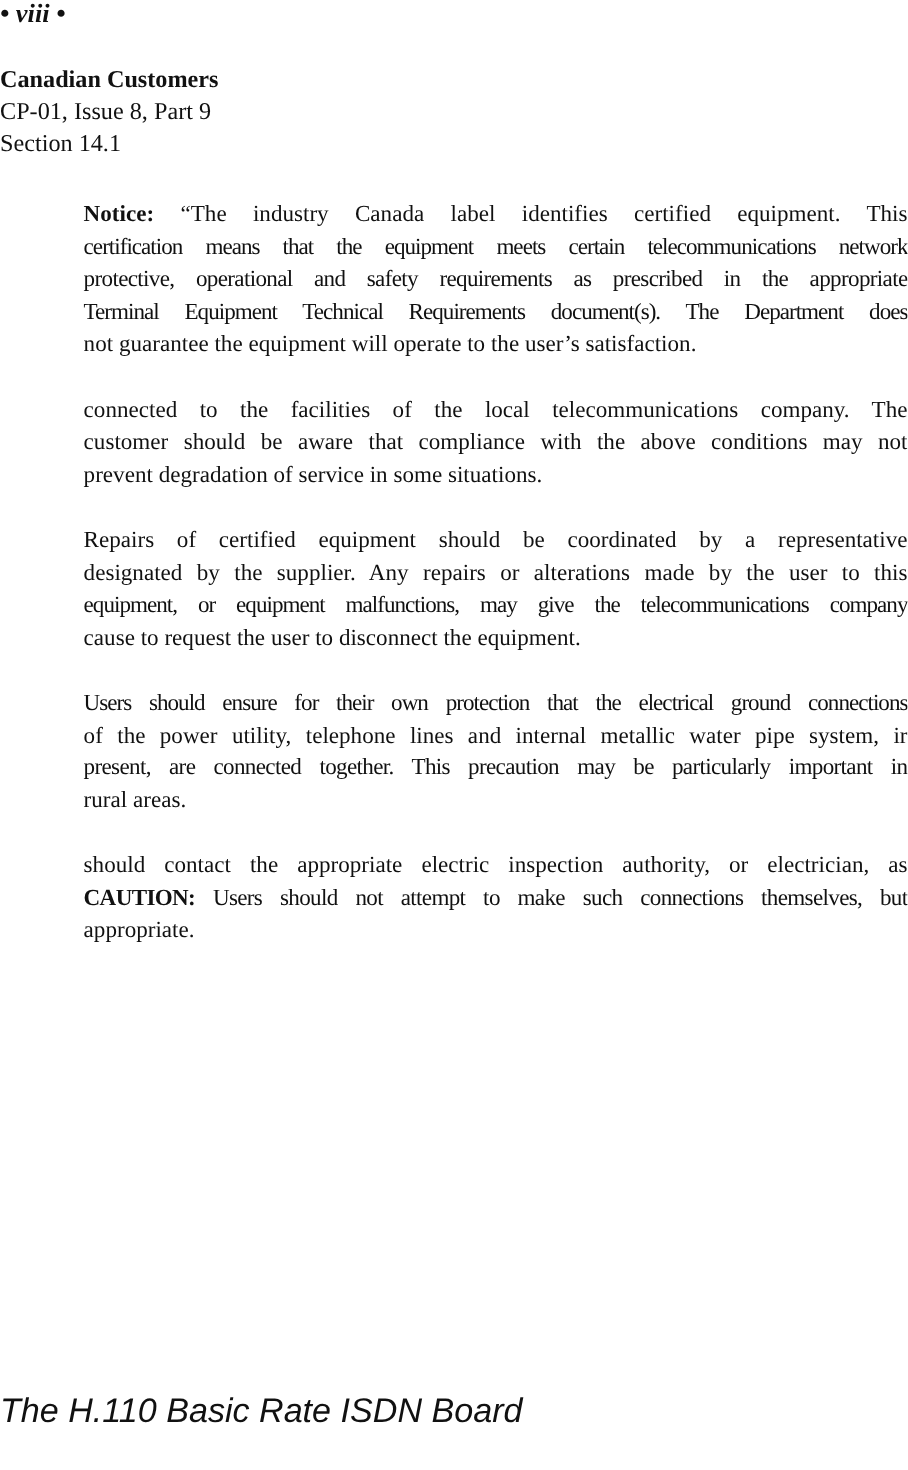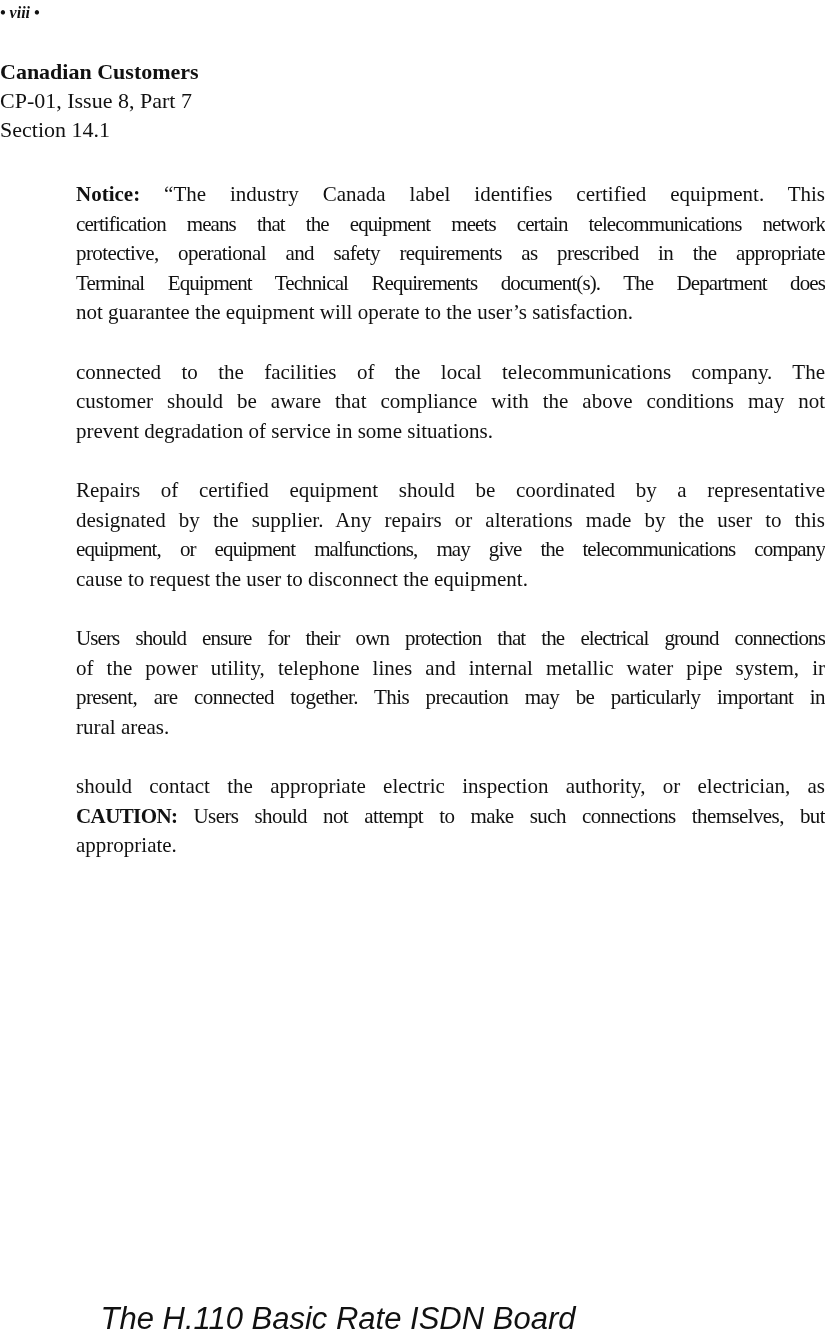--- a/index.html
+++ b/index.html
@@ -12,21 +12,21 @@
       height: 1336px;
       position: relative;
       overflow: hidden;
       color: #111111;
       font-family: "Liberation Serif", "DejaVu Serif", serif;
     }
     .page-num {
       position: absolute;
       left: 0;
       top: 0;
-      font-size: 16px;
+      font-size: 24px;
       font-weight: bold;
       font-style: italic;
       line-height: 26px;
       white-space: nowrap;
     }
     .header-block {
       position: absolute;
       left: 0;
       top: 57px;
       font-size: 22px;
@@ -66,37 +66,36 @@
       letter-spacing: -0.9px;
       word-spacing: -1.5px;
     }
     .bold {
       font-weight: bold;
     }
     .footer {
       position: absolute;
       left: 0;
       width: 676px;
-      top: 1302px;
-      text-align: center;
+      top: 1266px;
       font-family: "Liberation Sans", "DejaVu Sans", sans-serif;
       font-style: italic;
       font-size: 31px;
       line-height: 34px;
       white-space: nowrap;
     }
   </style>
 </head>
 <body>
 
 <div class="page-num">• viii •</div>
 
 <div class="header-block">
   <div class="title">Canadian Customers</div>
-  <div>CP-01, Issue 8, Part 7</div>
+  <div>CP-01, Issue 8, Part 9</div>
   <div>Section 14.1</div>
 </div>
 
 <div class="body-block">
 
   <div class="para">
     <span class="line"><span class="bold">Notice:</span><span> “The industry Canada label identifies certified equipment.  This</span></span>
     <span class="line tighter">certification means that the equipment meets certain telecommunications network</span>
     <span class="line tight">protective, operational and safety requirements as prescribed in the appropriate</span>
     <span class="line tighter">Terminal Equipment Technical Requirements document(s).  The Department does</span>

